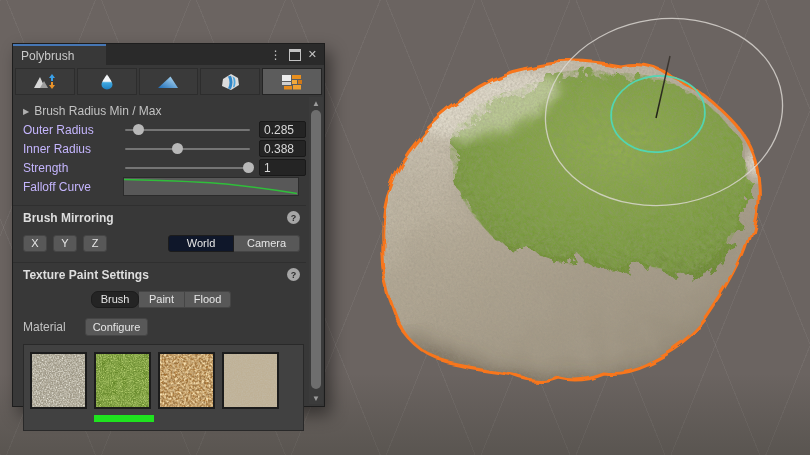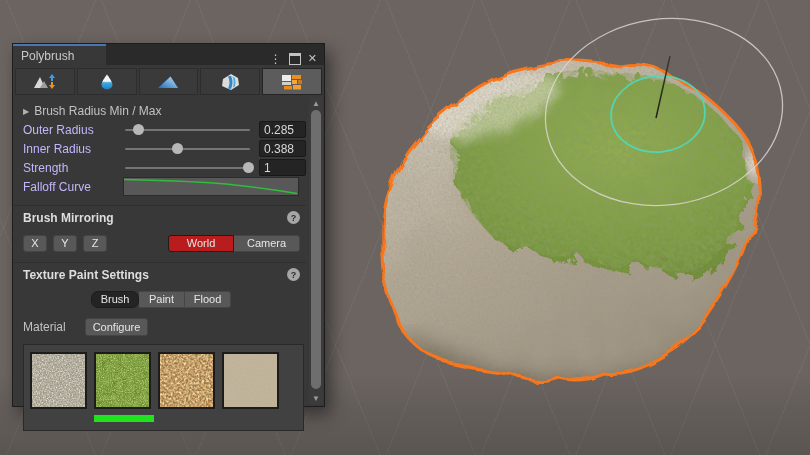--- a/index.html
+++ b/index.html
@@ -18,21 +18,21 @@
       repeating-linear-gradient(112deg, rgba(255,255,255,.05) 0 1px, rgba(0,0,0,0) 1px 88px);
   }
   .scene-svg{position:absolute;inset:0;}
   
   .panel{
     position:absolute;left:12px;top:43px;width:313px;height:364px;
     background:#383838;border:1px solid #1d1d1d;box-sizing:border-box;
     box-shadow:6px 8px 16px rgba(0,0,0,.45);
     font-size:12px;color:#c2c2c2;
   }
-  .titlebar{height:21px;background:#2a2a2a;display:flex;align-items:flex-end;}
+  .titlebar{height:21px;background:#2a2a2a;display:flex;align-items:center;}
   .tab{height:100%;width:93px;background:#383838;border-top:2px solid #4676b4;
        box-sizing:border-box;display:flex;align-items:center;padding-left:8px;color:#c9c9c9;}
   .tb-icons{margin-left:auto;display:flex;align-items:center;gap:7px;padding-right:7px;color:#c3c3c3;}
   .kebab{font-size:12px;line-height:10px;}
   .maxbox{width:10px;height:8px;border:1px solid #c3c3c3;border-top:3px solid #c3c3c3;}
   .closex{font-size:11px;}
   .toolbar{display:flex;gap:2px;padding:3px 2px 2px 2px;}
   .tool-btn{flex:1;height:27px;background:#3a3a3a;border:1px solid #2d2d2d;
             display:flex;align-items:center;justify-content:center;box-sizing:border-box;}
   .tool-btn.selected{background:#5c5c5c;border-color:#242424;}
@@ -54,21 +54,21 @@
         font-weight:bold;font-size:9px;display:flex;align-items:center;justify-content:center;margin-left:auto;}
   .btn{background:#585858;border:1px solid #454545;border-radius:3px;color:#e6e6e6;
        font-size:11px;height:17px;line-height:15px;text-align:center;box-sizing:border-box;}
   .axis-row{display:flex;align-items:center;height:19px;margin-top:3px;padding-right:6px;}
   .axis{width:24px;margin-right:6px;}
   .seg-group{display:flex;margin-left:auto;}
   .seg{width:66px;height:17px;line-height:15px;text-align:center;font-size:11px;color:#e6e6e6;
        background:#585858;border:1px solid #454545;box-sizing:border-box;}
   .seg.first{border-radius:3px 0 0 3px;}
   .seg.last{border-radius:0 3px 3px 0;border-left:none;}
-  .seg.selected{background:#b91c1c;border-color:#1c1c1c;}
+  .seg.selected{background:#0f172a;border-color:#1c1c1c;}
   .mode-row{display:flex;margin:3px 0 0 68px;}
   .mode{height:17px;line-height:15px;text-align:center;font-size:11px;color:#e6e6e6;
         background:#585858;border:1px solid #454545;box-sizing:border-box;}
   .mode.first{width:48px;border-radius:3px 0 0 3px;}
   .mode.mid{width:46px;border-left:none;}
   .mode.last{width:46px;border-left:none;border-radius:0 3px 3px 0;}
   .mode.selected{background:#242424;border-color:#1c1c1c;border-radius:7px;}
   .material-row{display:flex;align-items:center;margin-top:9px;height:19px;}
   .mat-lbl{width:62px;flex:none;}
   .dropdown{flex:1;height:18px;background:#4f4f4f;border:1px solid #383838;border-radius:3px;

